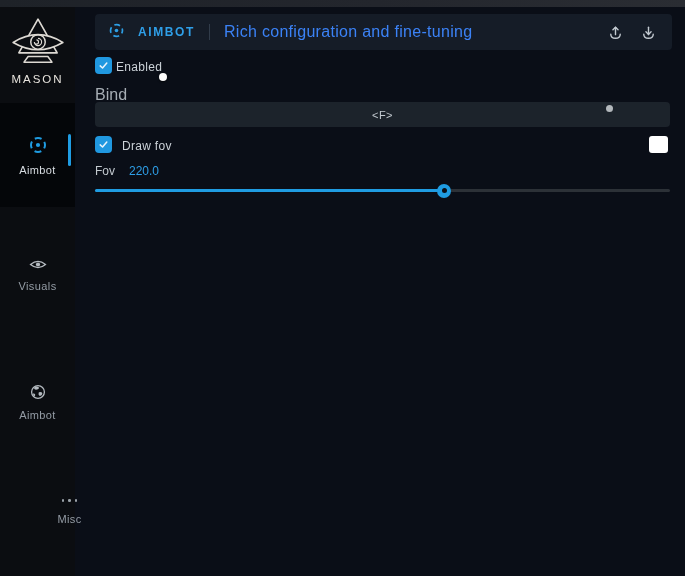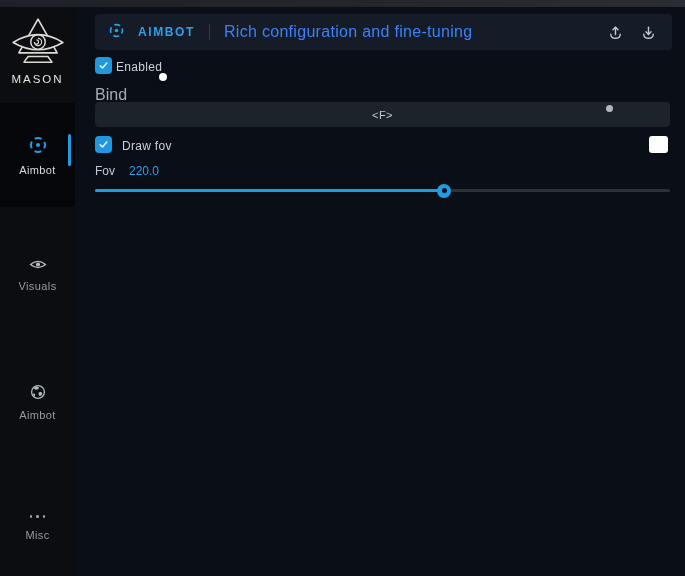--- a/index.html
+++ b/index.html
@@ -22,21 +22,21 @@
   .nav-item{ position:absolute; left:0; width:75px; display:flex; flex-direction:column;
     align-items:center; justify-content:center; cursor:pointer; }
   .nav-item .nav-label{ font-size:11px; color:#949ca5; margin-top:5px; letter-spacing:.4px; }
   .nav-item.active{ background:#040609; }
   .nav-item.active .nav-label{ color:#d7dce1; }
   .active-bar{ position:absolute; right:4px; top:50%; transform:translateY(-66%);
     width:3px; height:32px; background:#1f9ce2; border-radius:2px; }
   .nav-aimbot{ top:96px; height:104px; }
   .nav-visuals{ top:245px; height:44px; }
   .nav-world{ top:373px; height:44px; }
-  .nav-misc{ top:496px; height:44px; }
+  .nav-misc{ top:480px; height:44px;margin-left:32px; }
   .dots{ display:flex; gap:4px; height:14px; align-items:center; }
   .dots i{ width:2.5px; height:2.5px; border-radius:50%; background:#9aa1a8; display:block; }
 
   
   .header-bar{ position:absolute; left:95px; top:14px; width:577px; height:36px;
     background:#151c27; border-radius:4px; display:flex; align-items:center;
     padding:0 13px; }
   .header-title{ color:#2f9fe8; font-size:12px; font-weight:700; letter-spacing:1.6px;
     margin-left:13px; }
   .header-divider{ width:1px; height:16px; background:#313c4a; margin:0 14px; }

